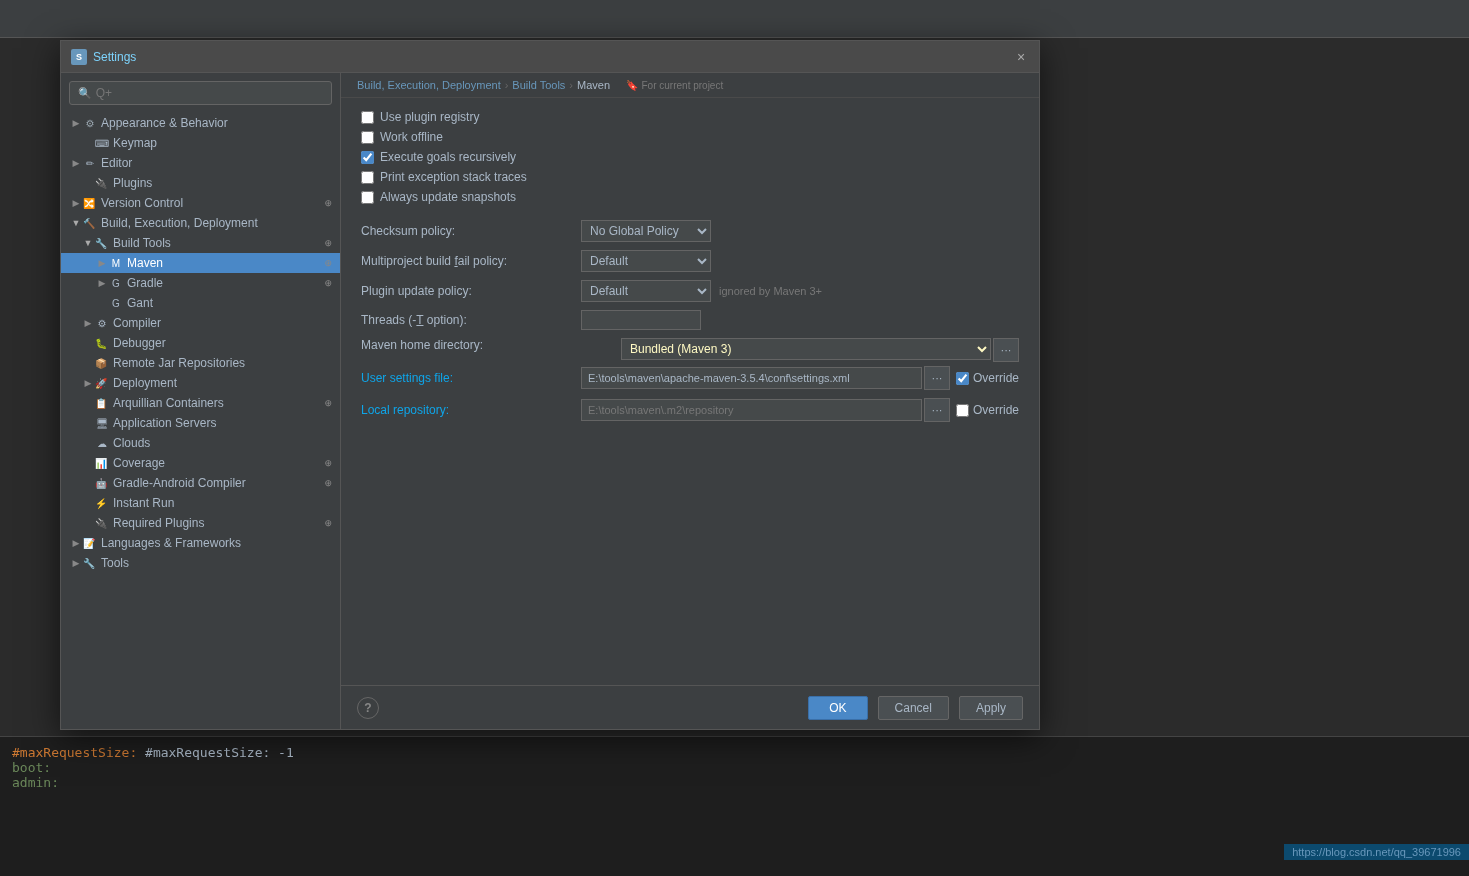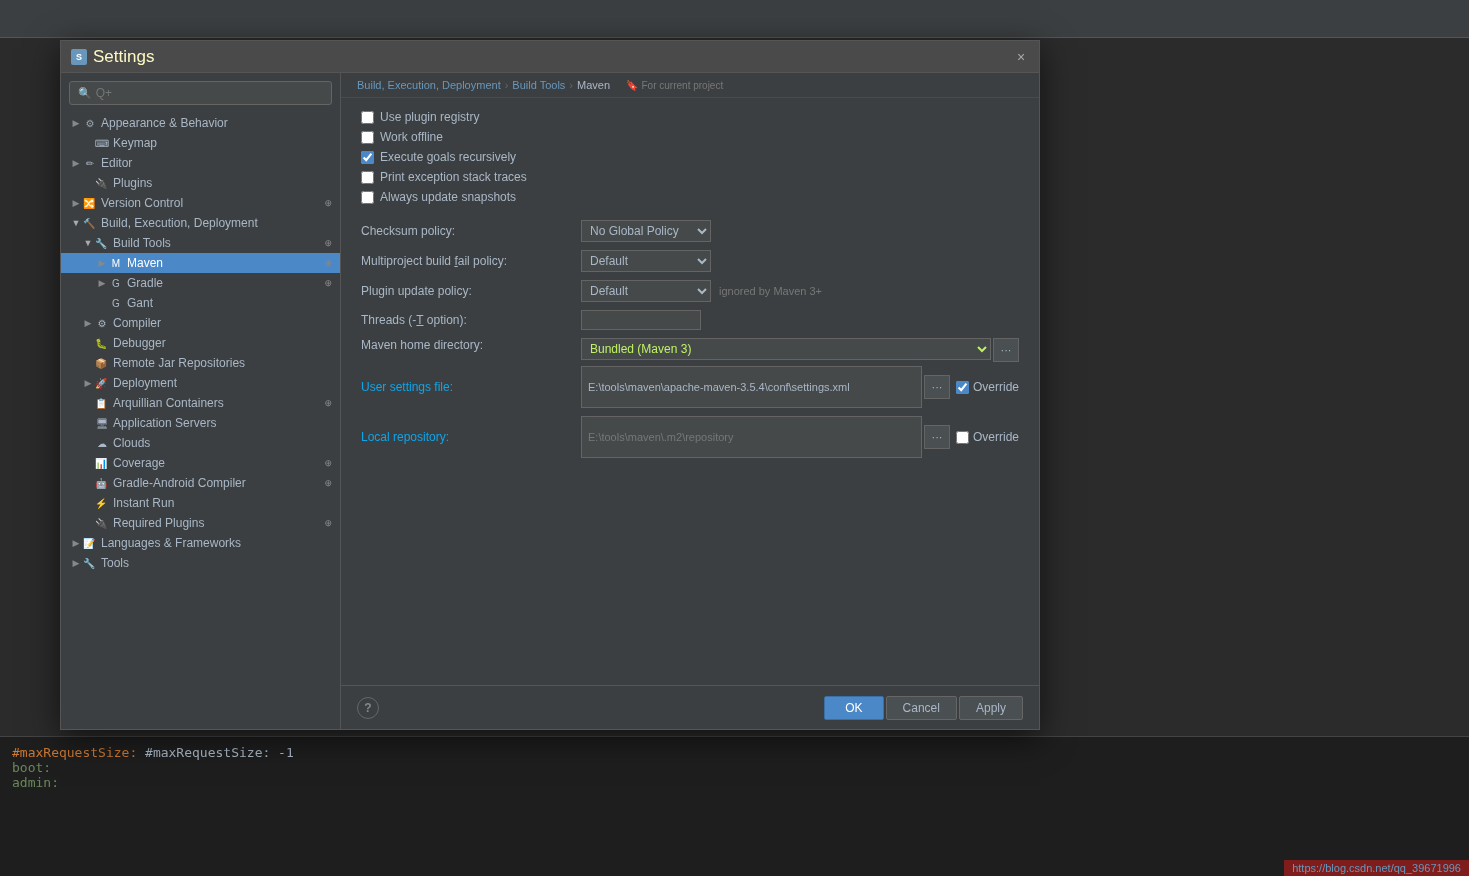--- a/index.html
+++ b/index.html
@@ -61,22 +61,22 @@
       background: #6897bb;
       border-radius: 2px;
       display: flex;
       align-items: center;
       justify-content: center;
       color: white;
       font-size: 9px;
       font-weight: bold;
     }
     .dialog-titlebar .title-text {
-      font-size: 17px;
-      color: #fef9c3;
+      font-size: 12px;
+      color: #7dd3fc;
       flex: 1;
     }
     .dialog-close-btn {
       width: 16px;
       height: 16px;
       background: none;
       border: none;
       color: #aaa;
       cursor: pointer;
       font-size: 14px;
@@ -268,24 +268,25 @@
     .maven-home-row .label {
       width: 220px;
       color: #a9b7c6;
       font-size: 12px;
       flex-shrink: 0;
     }
     .maven-home-row select {
       flex: 1;
       background: #45494a;
       border: 1px solid #646464;
-      color: #bef264;
+      color: #fef9c3;
       font-size: 12px;
       padding: 2px 4px;
       outline: none;
+      margin-left: 40px;
     }
     .btn-dots {
       width: 26px;
       height: 24px;
       background: #4a4f52;
       border: 1px solid #646464;
       color: #a9b7c6;
       cursor: pointer;
       display: flex;
       align-items: center;
@@ -314,21 +315,21 @@
       flex-shrink: 0;
     }
     .file-row .file-input {
       flex: 1;
       background: #45494a;
       border: 1px solid #646464;
       color: #a9b7c6;
       font-size: 11px;
       padding: 2px 6px;
       outline: none;
-      height: 42px;
+      height: 22px;
     }
     .file-row .file-input.dim { color: #777; }
     .file-row .btn-browse {
       width: 26px;
       height: 24px;
       background: #4a4f52;
       border: 1px solid #646464;
       color: #a9b7c6;
       cursor: pointer;
       display: flex;
@@ -369,21 +370,21 @@
       display: flex;
       align-items: center;
       justify-content: center;
       font-size: 12px;
       font-weight: bold;
       cursor: pointer;
     }
     .footer-buttons {
       margin-left: auto;
       display: flex;
-      gap: 2px;
+      gap: 10px;
     }
     .btn-ok {
       padding: 4px 20px;
       background: #4a88c7;
       border: 1px solid #3a6fa8;
       color: #fff;
       font-size: 12px;
       cursor: pointer;
       border-radius: 2px;
     }
@@ -410,26 +411,26 @@
       font-family: monospace;
       font-size: 13px;
     }
     .bottom-code { color: #6a8759; }
     .bottom-code .keyword { color: #cc7832; }
     .bottom-code .value { color: #a9b7c6; }
 
     
     .url-bar {
       position: absolute;
-      bottom: 0;
+      bottom: 16px;
       right: 0;
       padding: 2px 8px;
       font-size: 11px;
       color: #6897bb;
-      background: #7f1d1d;
+      background: #0c4a6e;
     }
   </style>
 </head>
 <body>
 
 <div class="ide-bg">
   <div class="ide-top-bar"></div>
 </div>
 
 <div class="bottom-bar">

